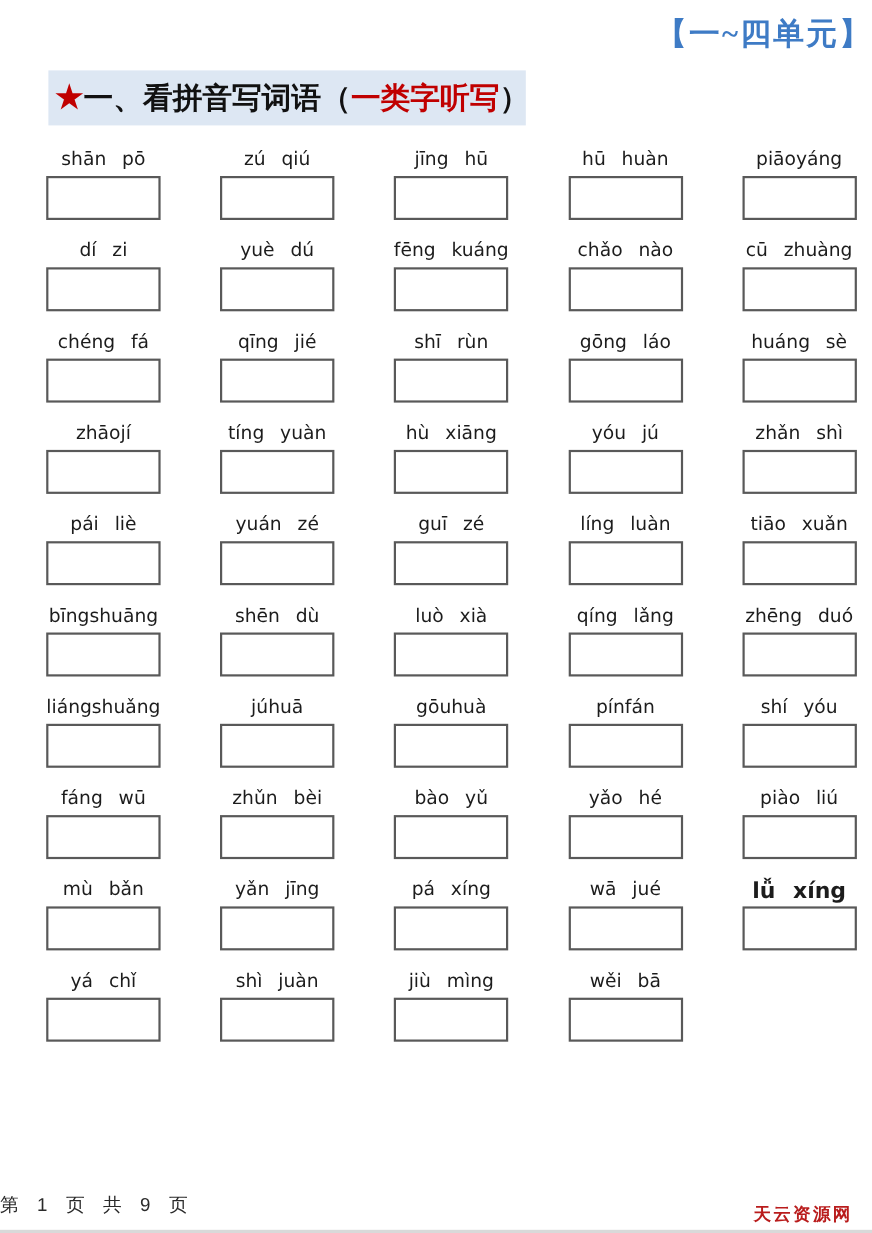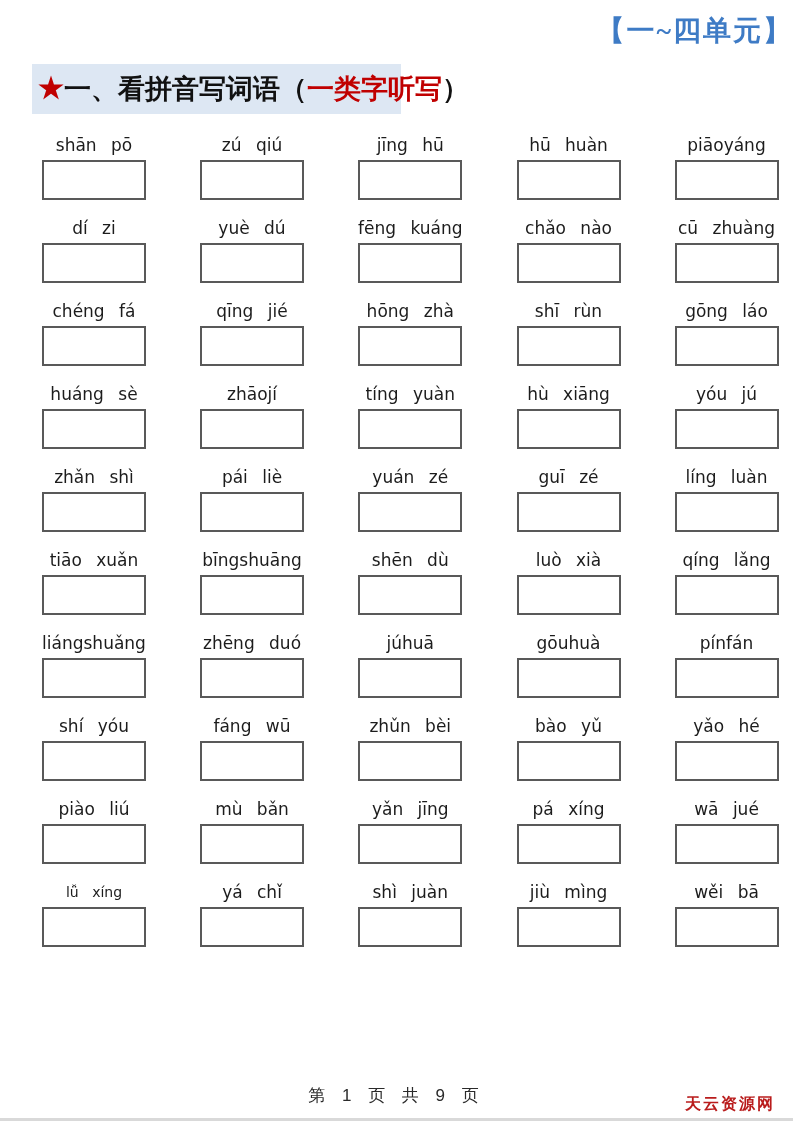--- a/index.html
+++ b/index.html
@@ -31,22 +31,22 @@
   .subtitle {
     margin-top: 12px;
     text-align: right;
     font-family: "Liberation Serif", serif;
     font-weight: bold;
     font-size: 28px;
     color: #3e7bc5;
     letter-spacing: 2px;
   }
   .section-band {
-    margin: 14px 0 0 32px;
-    width: 369px;
+    margin: 14px 0 0 44px;
+    width: 434px;
     background: #dde7f3;
     padding: 7px 10px 7px 6px;
     font-family: "Liberation Serif", serif;
     font-weight: bold;
     font-size: 27px;
     color: #111111;
     white-space: nowrap;
   }
   .section-band .star { color: #c00000; font-size: 29px; }
   .section-band .red { color: #c00000; }
@@ -61,34 +61,34 @@
     height: 29px;
     display: flex;
     align-items: center;
     justify-content: center;
     font-family: "DejaVu Sans", sans-serif;
     font-size: 17px;
     color: #1c1c1c;
     word-spacing: 9px;
     white-space: nowrap;
   }
-  .pinyin.em { font-weight: normal; font-size: 14px; }
+  .pinyin.em { font-weight: bold; font-size: 20px; }
   .box {
     width: 104px;
     height: 40px;
     margin: 1px auto 0 auto;
     border: 2px solid #595959;
     background: #ffffff;
   }
   .footer {
     position: absolute;
     left: 0;
     bottom: 14px;
     width: 100%;
-    text-align: center;
+    text-align: left;
     font-size: 17px;
     letter-spacing: 6px;
     color: #2a2a2a;
   }
   .watermark {
     position: absolute;
     right: 18px;
     bottom: 6px;
     font-size: 16px;
     font-weight: bold;
@@ -160,24 +160,20 @@
       </div>
       <div class="cell">
         <div class="pinyin">chéng fá</div>
         <div class="box"></div>
       </div>
       <div class="cell">
         <div class="pinyin">qīng jié</div>
         <div class="box"></div>
       </div>
       <div class="cell">
-        <div class="pinyin">hōng zhà</div>
-        <div class="box"></div>
-      </div>
-      <div class="cell">
         <div class="pinyin">shī rùn</div>
         <div class="box"></div>
       </div>
       <div class="cell">
         <div class="pinyin">gōng láo</div>
         <div class="box"></div>
       </div>
       <div class="cell">
         <div class="pinyin">huáng sè</div>
         <div class="box"></div>
@@ -232,25 +228,25 @@
       </div>
       <div class="cell">
         <div class="pinyin">luò xià</div>
         <div class="box"></div>
       </div>
       <div class="cell">
         <div class="pinyin">qíng lǎng</div>
         <div class="box"></div>
       </div>
       <div class="cell">
+        <div class="pinyin">zhēng duó</div>
+        <div class="box"></div>
+      </div>
+      <div class="cell">
         <div class="pinyin">liángshuǎng</div>
-        <div class="box"></div>
-      </div>
-      <div class="cell">
-        <div class="pinyin">zhēng duó</div>
         <div class="box"></div>
       </div>
       <div class="cell">
         <div class="pinyin">júhuā</div>
         <div class="box"></div>
       </div>
       <div class="cell">
         <div class="pinyin">gōuhuà</div>
         <div class="box"></div>
       </div>

